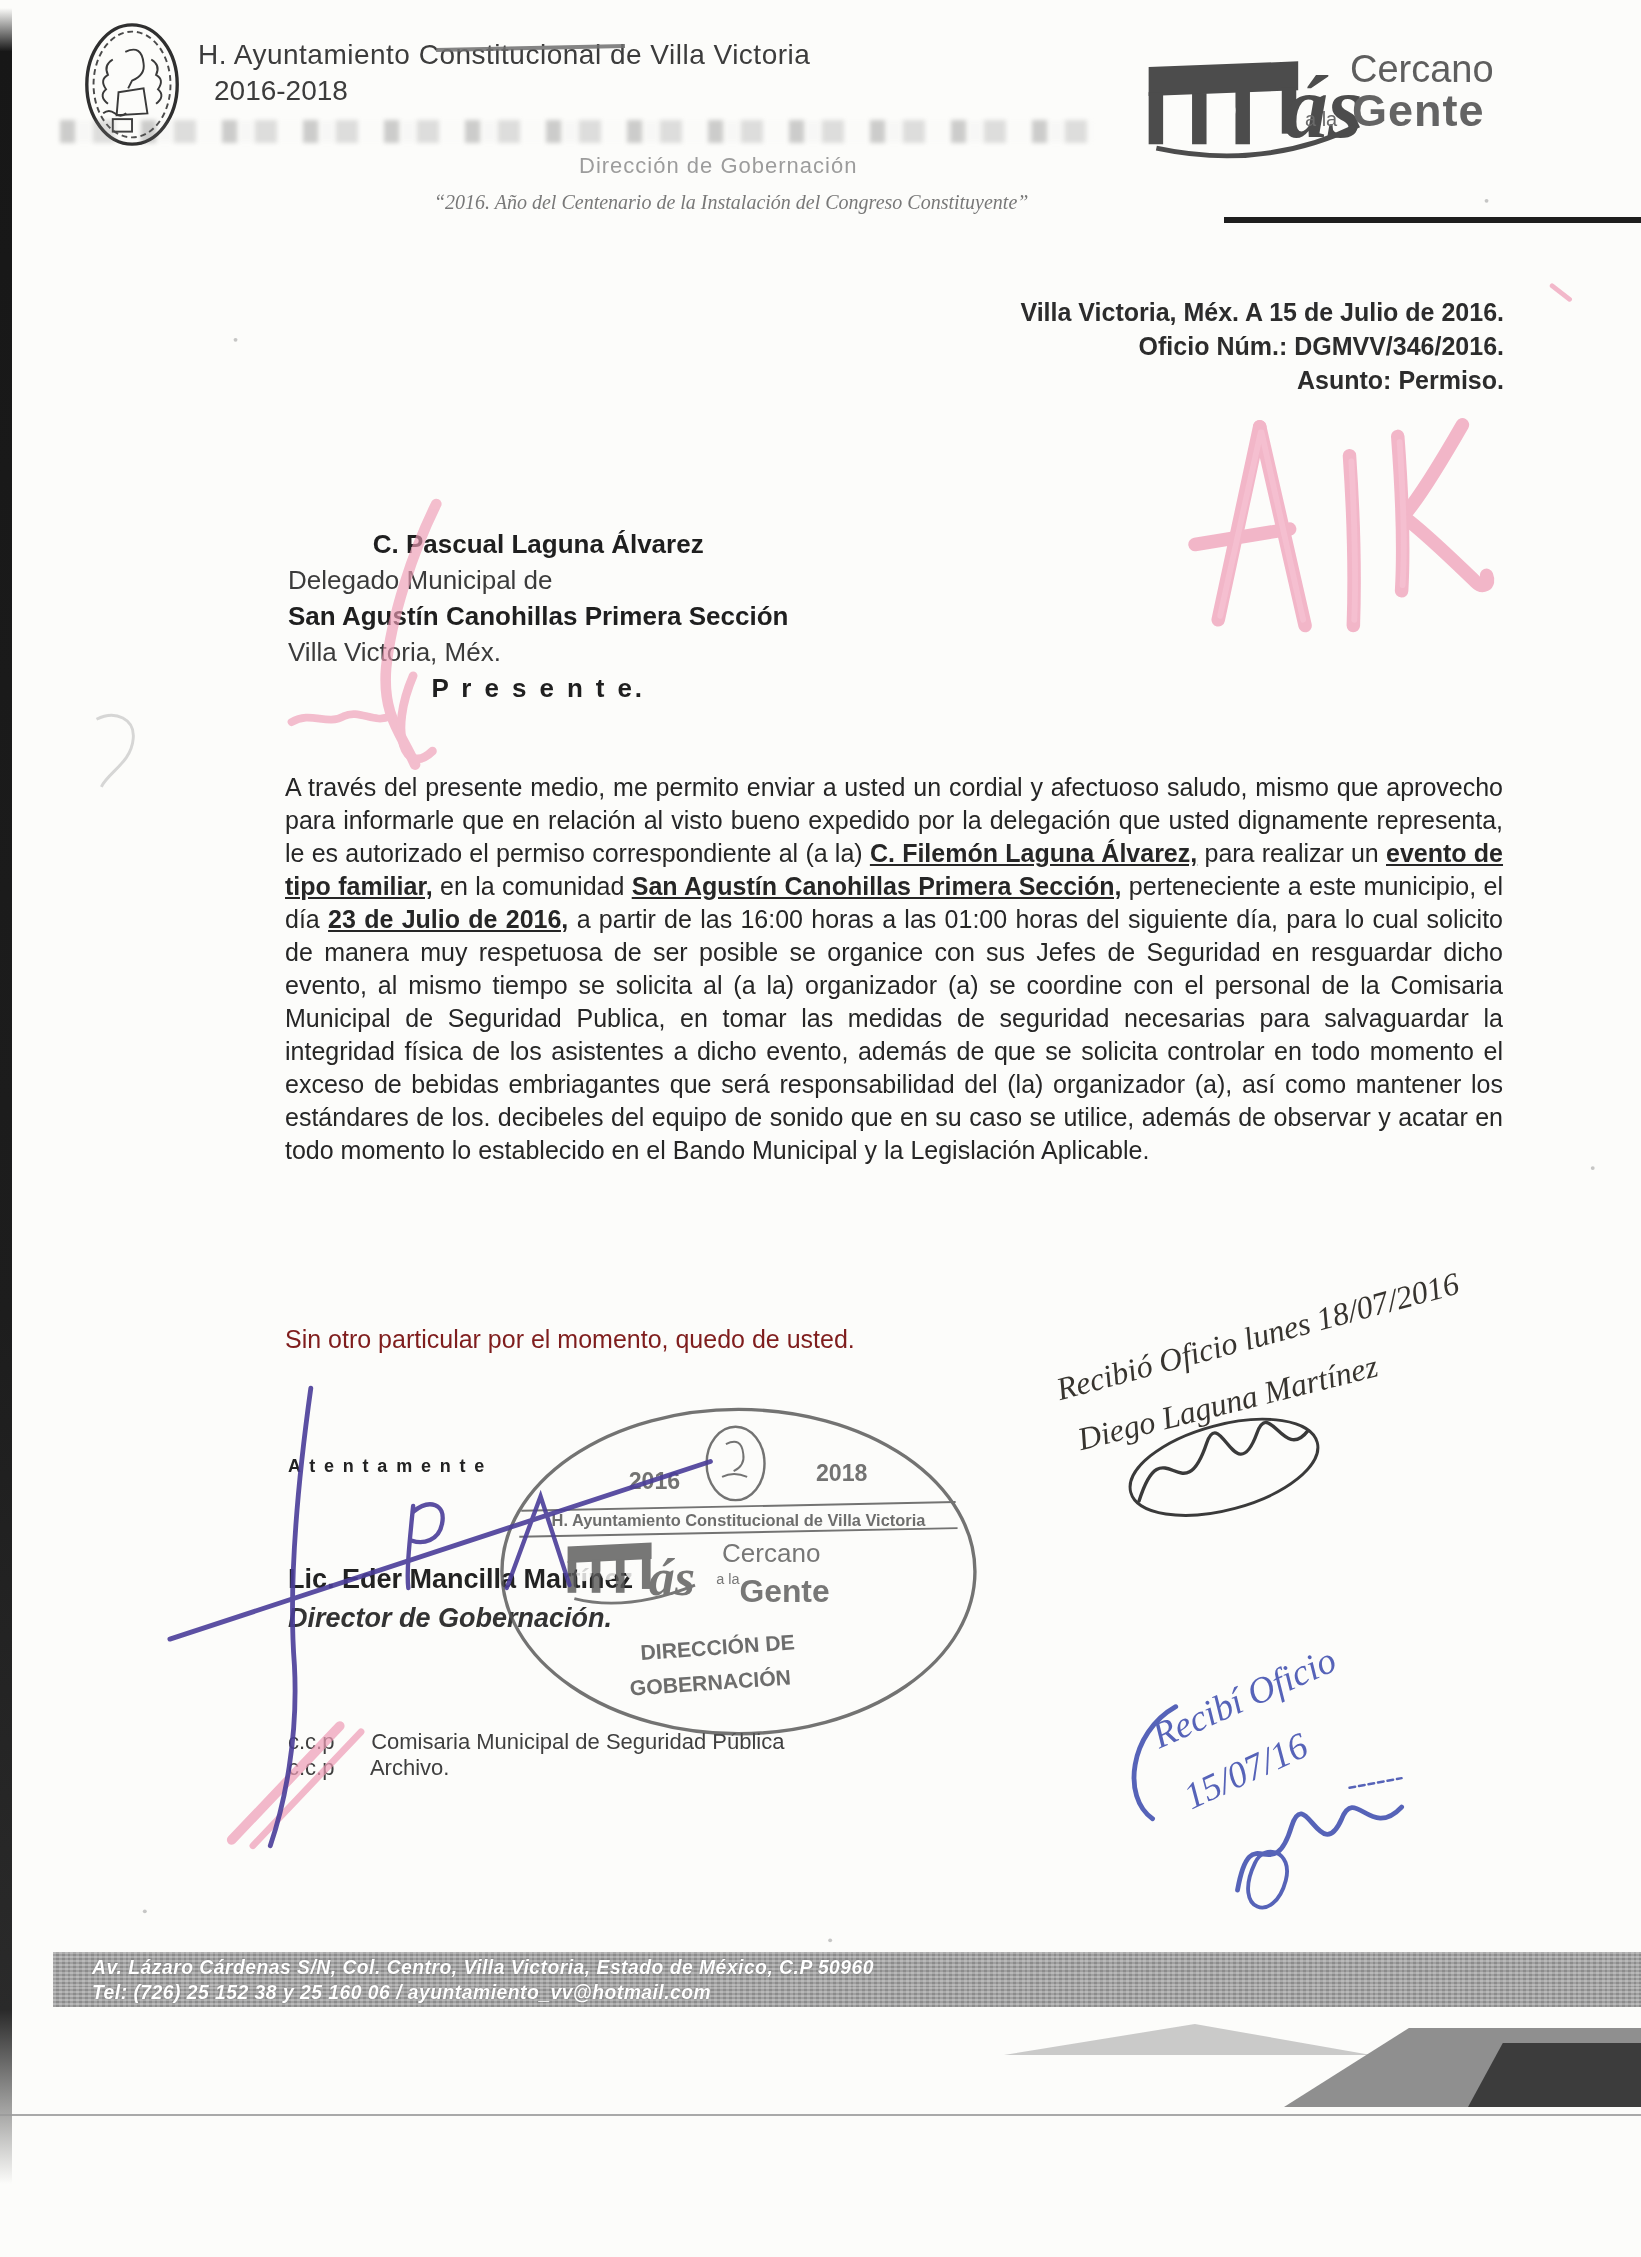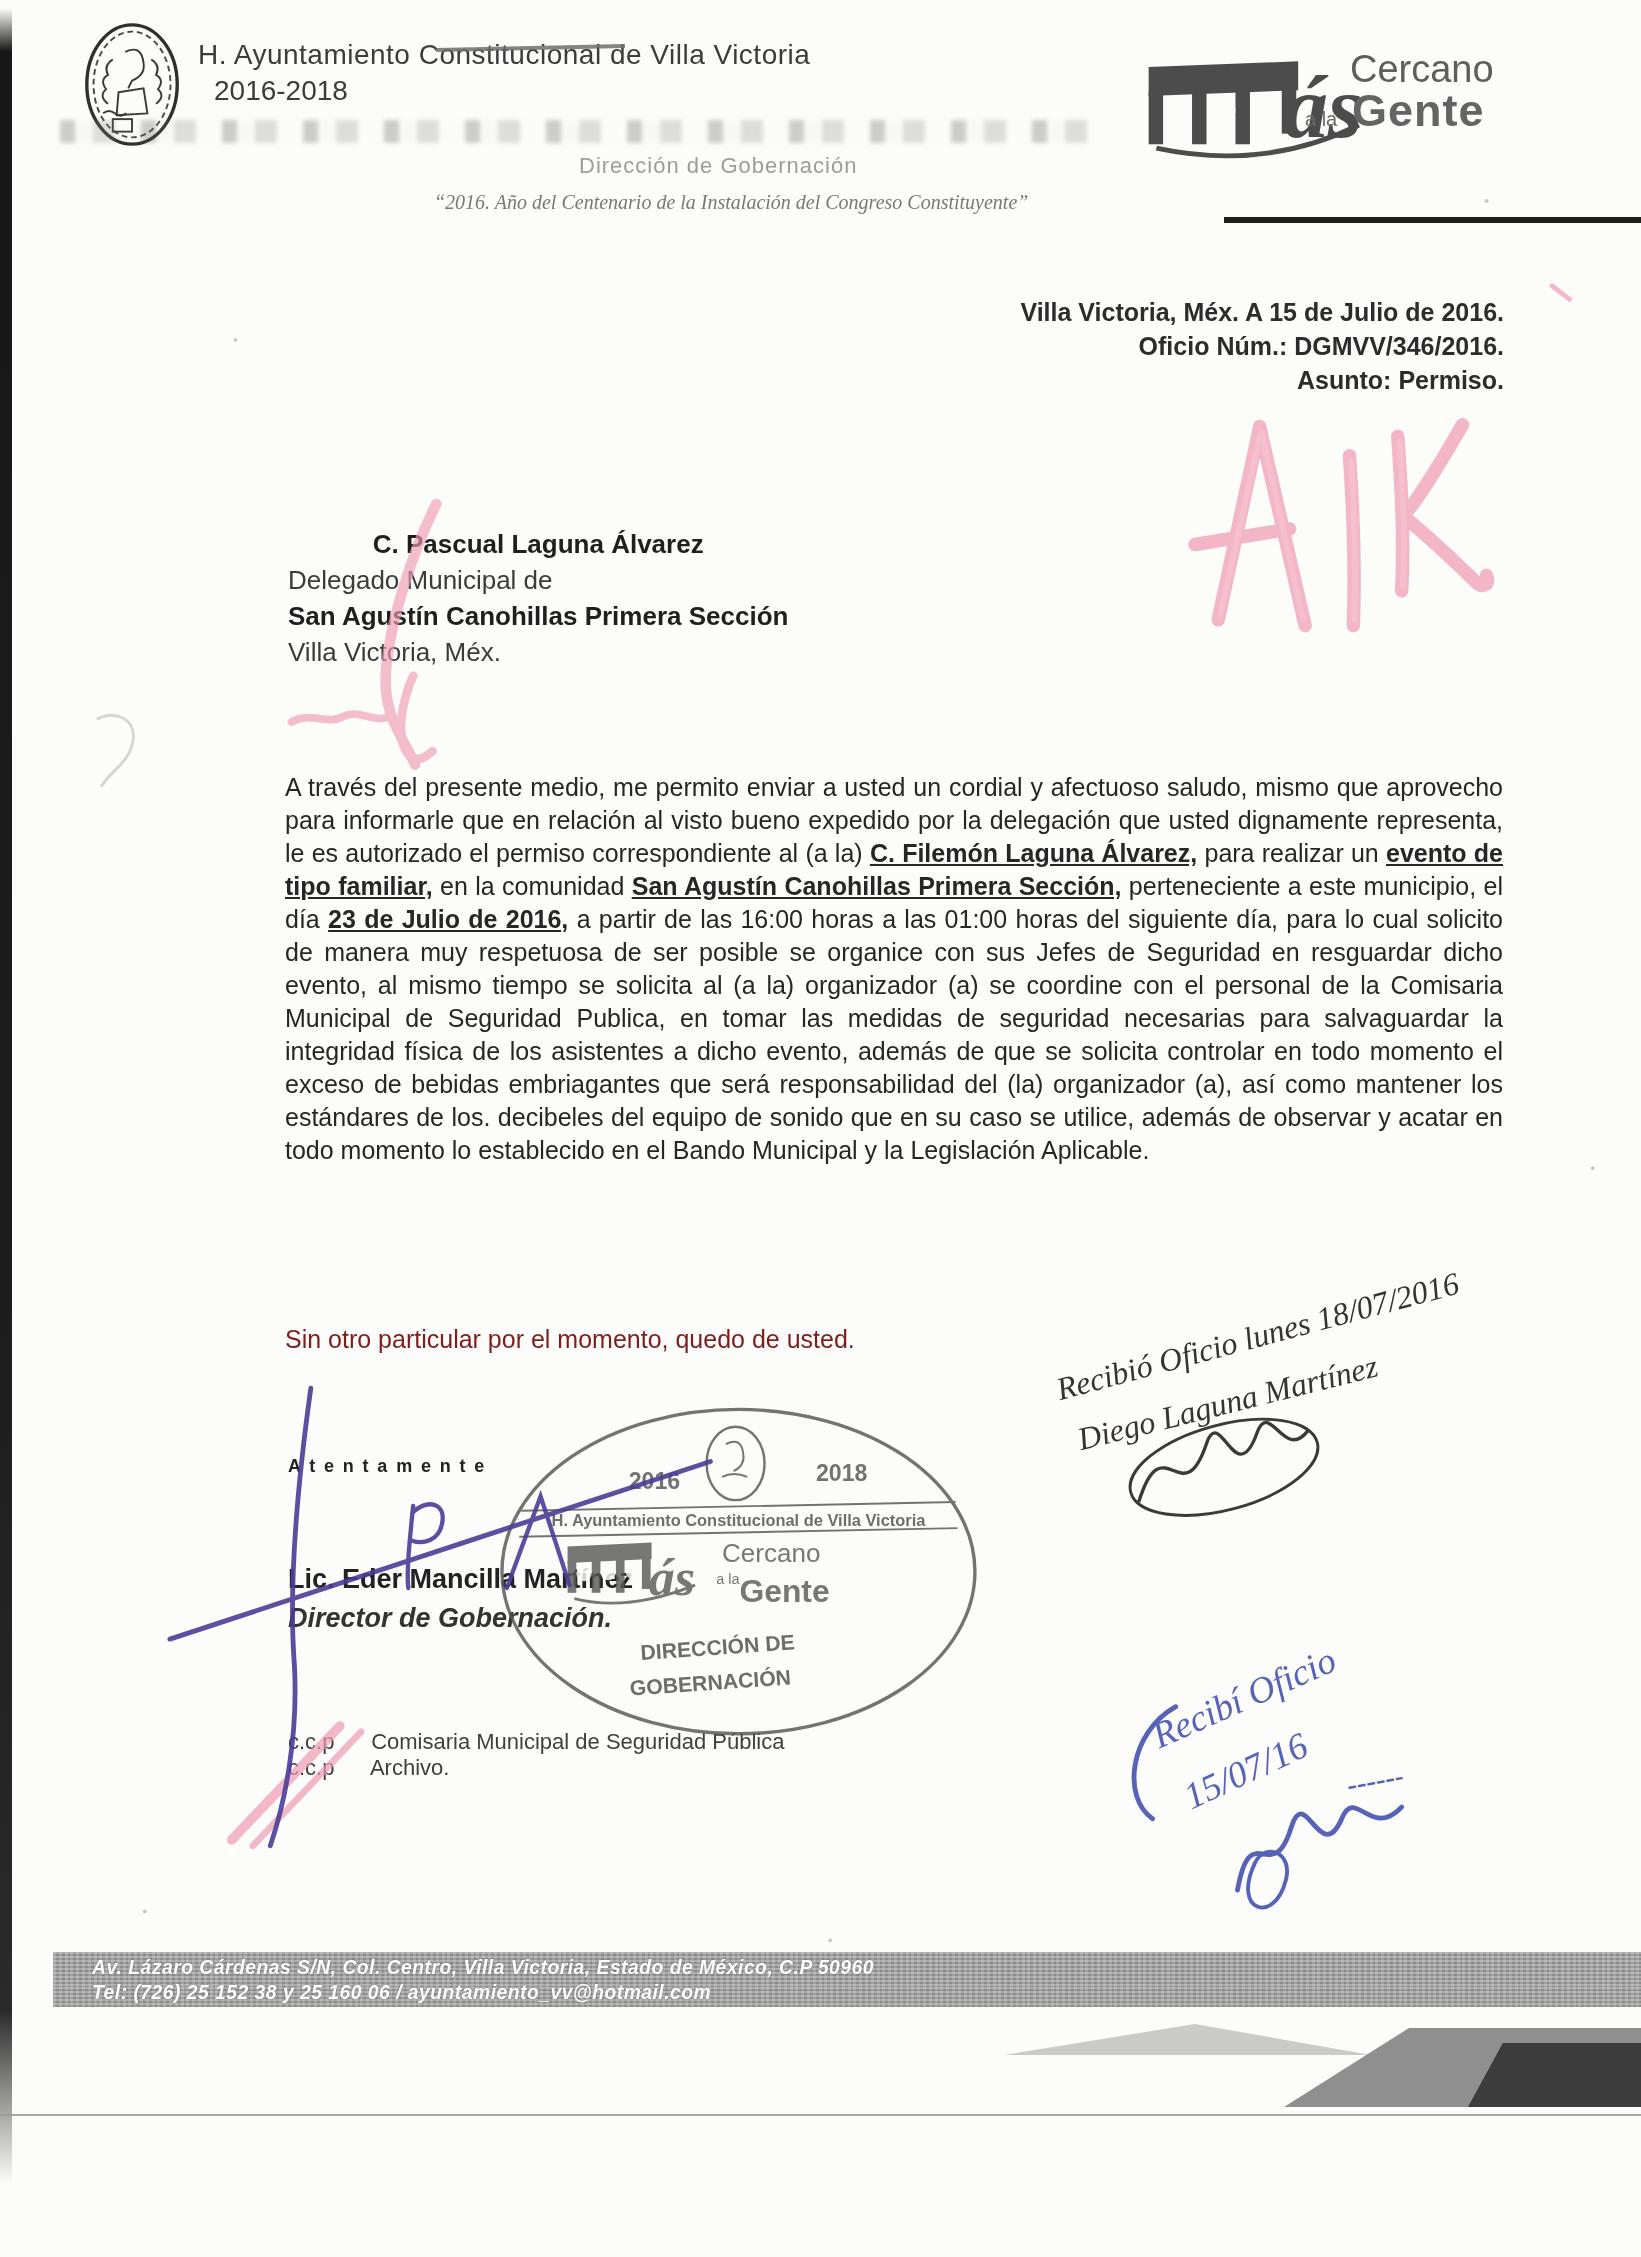--- a/index.html
+++ b/index.html
@@ -109,20 +109,21 @@
     <div>Villa Victoria, Méx. A 15 de Julio de 2016.</div>
     <div>Oficio Núm.: DGMVV/346/2016.</div>
     <div>Asunto: Permiso.</div>
   </div>
 
   <div class="abs recipient">
     <div class="b">C. Pascual Laguna Álvarez</div>
     <div>Delegado Municipal de</div>
     <div class="b">San Agustín Canohillas Primera Sección</div>
     <div>Villa Victoria, Méx.</div>
+    <div class="b presente">P r e s e n t e.</div>
   </div>
 
   <div class="abs body-par"><span>A través del presente medio, me permito enviar a usted un cordial y afectuoso saludo, mismo que aprovecho para informarle que en relación al visto bueno expedido por la delegación que usted dignamente representa, le es autorizado el permiso correspondiente al (a la) </span><span style="font-weight: bold; text-decoration: underline;">C. Filemón Laguna Álvarez,</span><span> para realizar un </span><span style="font-weight: bold; text-decoration: underline;">evento de tipo familiar,</span><span> en la comunidad </span><span style="font-weight: bold; text-decoration: underline;">San Agustín Canohillas Primera Sección,</span><span> perteneciente a este municipio, el día </span><span style="font-weight: bold; text-decoration: underline;">23 de Julio de 2016,</span><span> a partir de las 16:00 horas a las 01:00 horas del siguiente día, para lo cual solicito de manera muy respetuosa de ser posible se organice con sus Jefes de Seguridad en resguardar dicho evento, al mismo tiempo se solicita al (a la) organizador (a) se coordine con el personal de la Comisaria Municipal de Seguridad Publica, en tomar las medidas de seguridad necesarias para salvaguardar la integridad física de los asistentes a dicho evento, además de que se solicita controlar en todo momento el exceso de bebidas embriagantes que será responsabilidad del (la) organizador (a), así como mantener los estándares de los. decibeles del equipo de sonido que en su caso se utilice, además de observar y acatar en todo momento lo establecido en el Bando Municipal y la Legislación Aplicable.</span></div>
   <div class="abs closing">Sin otro particular por el momento, quedo de usted.</div>
 
   <div class="abs hw black-note-1">Recibió Oficio lunes 18/07/2016</div>
   <div class="abs hw black-note-2">Diego Laguna Martínez</div>
 
   <div class="abs atent">A t e n t a m e n t e</div>
   <div class="abs signer-name">Lic. Eder Mancilla Martínez</div>

